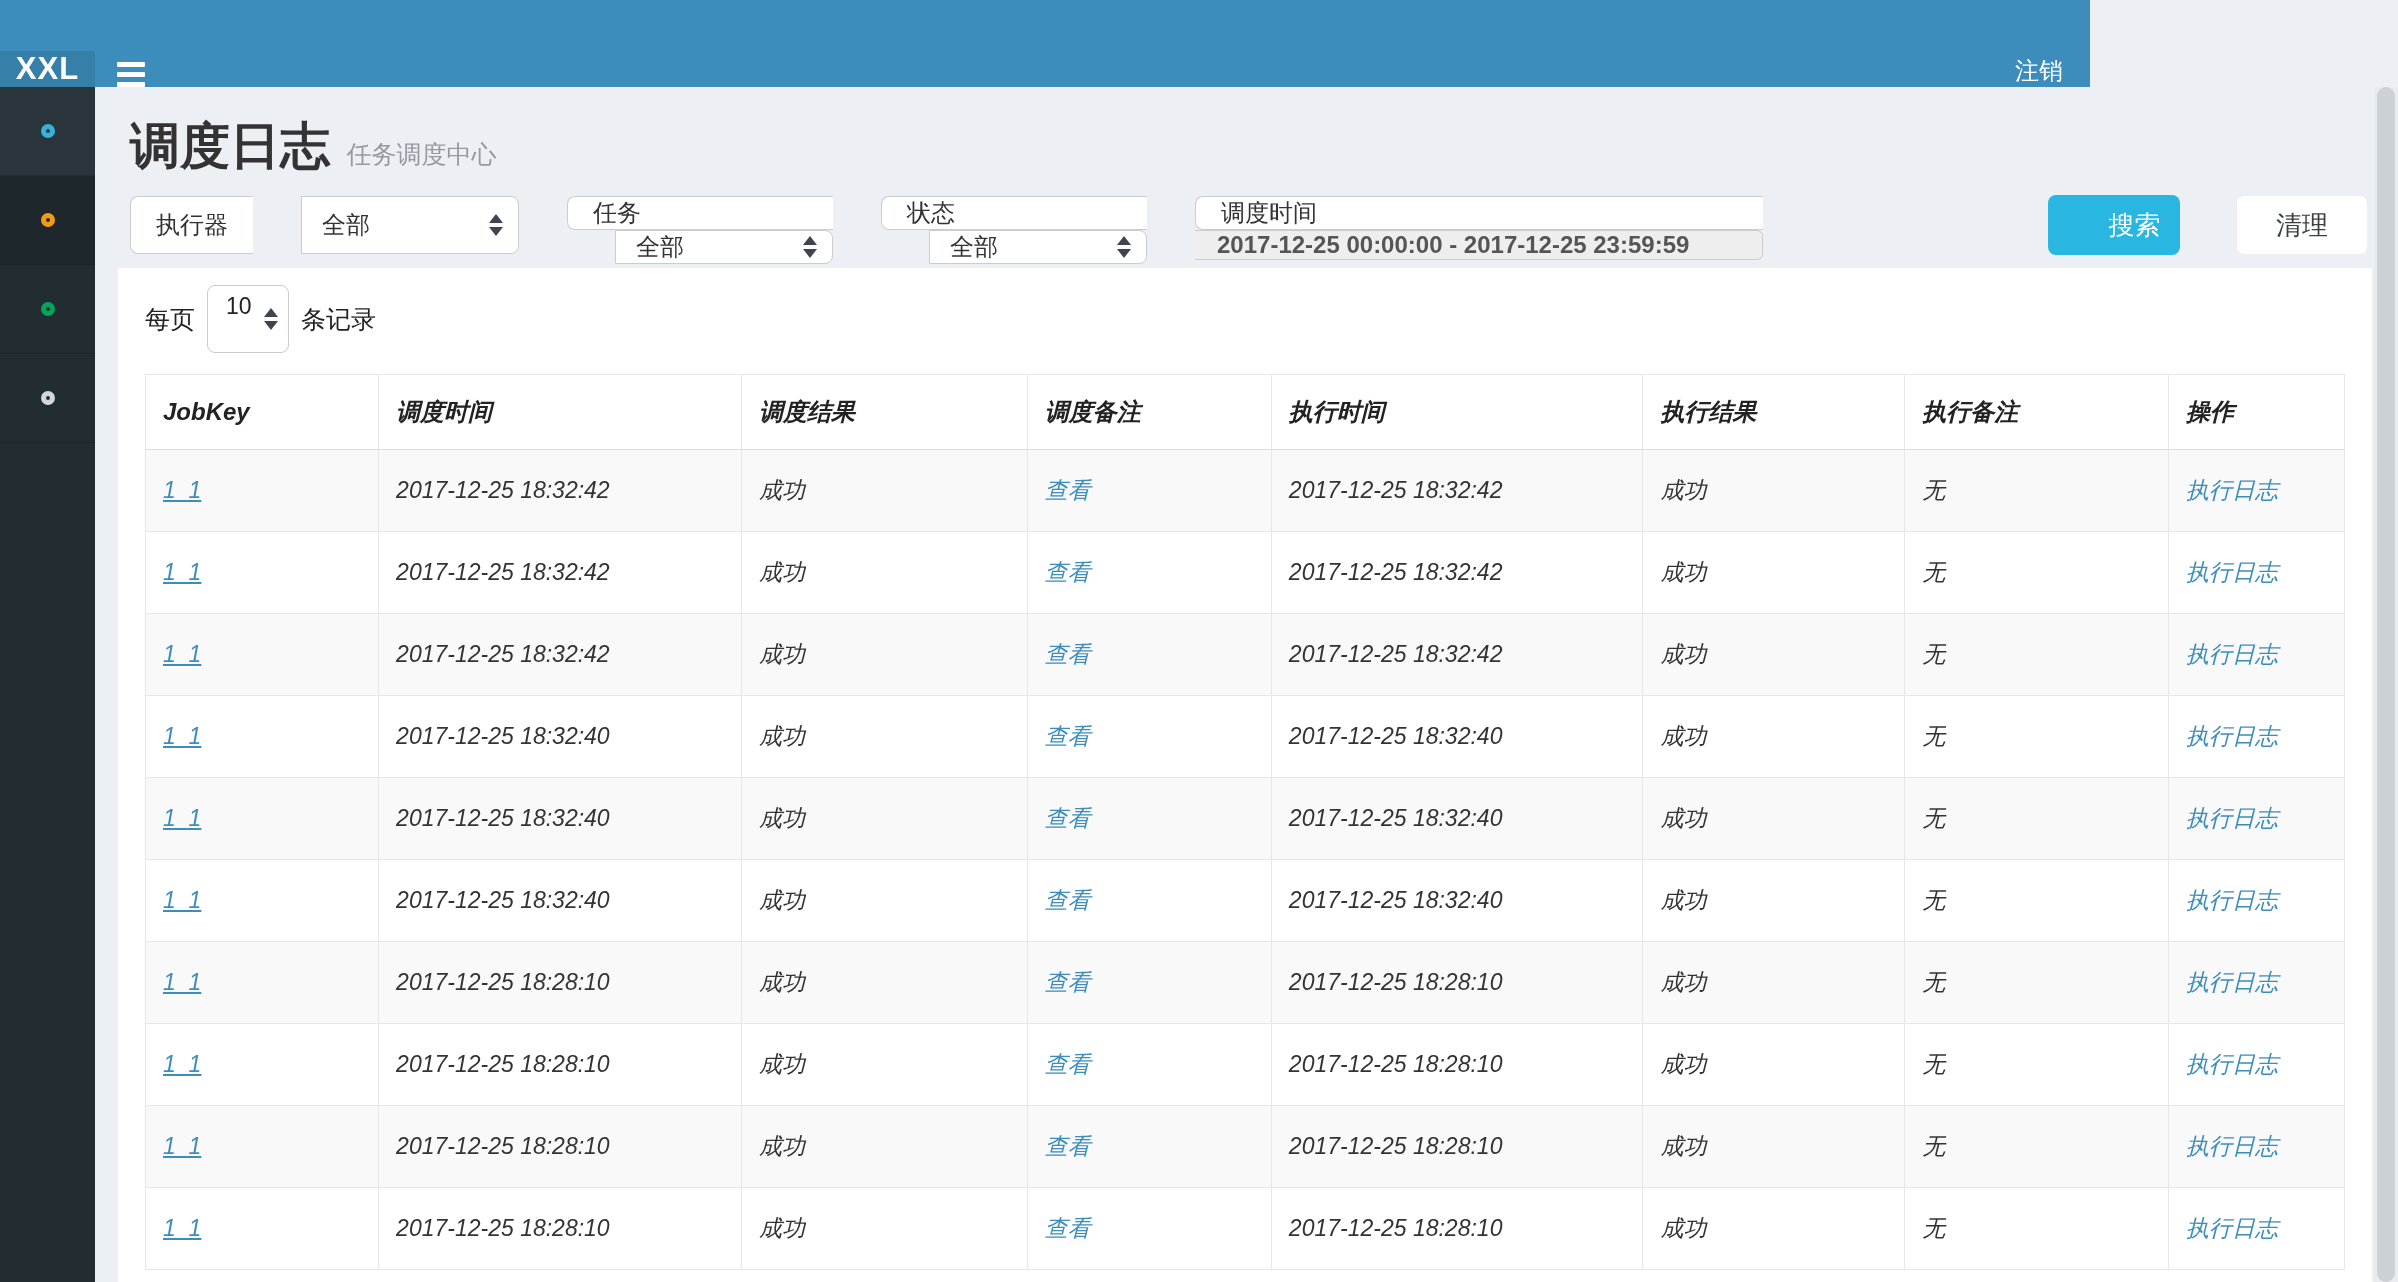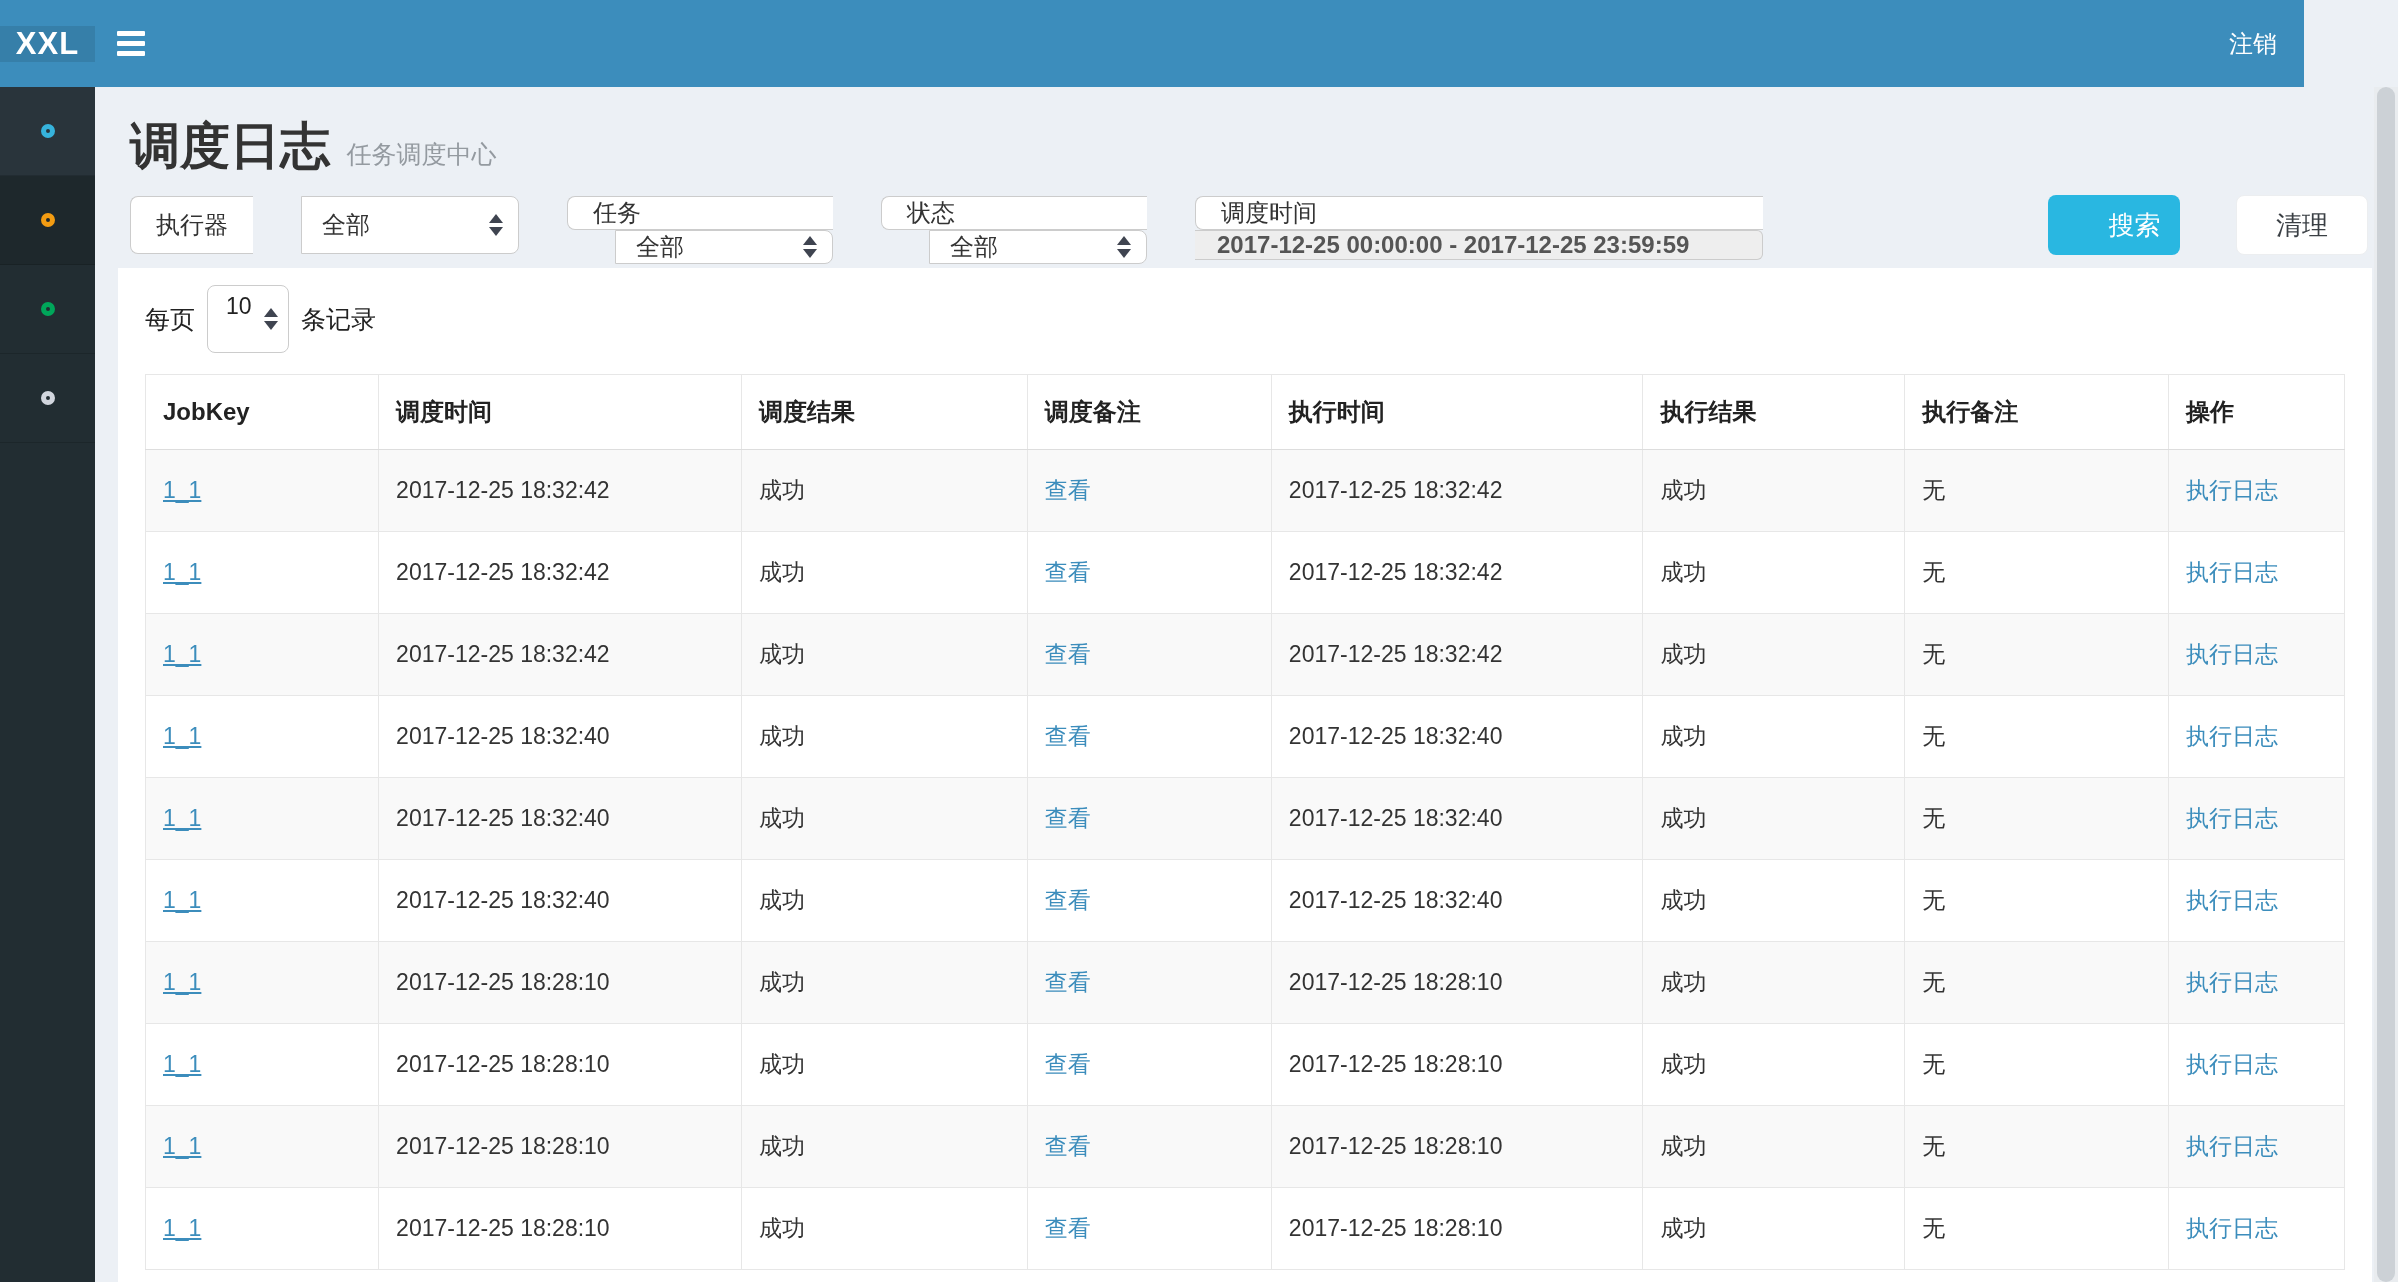--- a/index.html
+++ b/index.html
@@ -4,21 +4,21 @@
 <style>
   * { box-sizing: border-box; }
   html,body { margin:0; padding:0; }
   body {
     width:2398px; height:1282px; position:relative; overflow:hidden;
     font-family:"Liberation Sans","DejaVu Sans",sans-serif;
     background:#ecf0f5; color:#333;
   }
 
   
-  .navbar { position:absolute; top:0; left:0; width:2304px; height:87px; background:#3c8dbc; display:flex; align-items:center; z-index:5; }
+  .navbar { position:absolute; top:0; left:0; width:2090px; height:87px; background:#3c8dbc; display:flex; align-items:flex-end; z-index:5; }
   .logo { width:95px; background:#367fa9; color:#fff; font-weight:bold; font-size:31px; display:flex; align-items:center; justify-content:center; letter-spacing:1px; }
   .hamburger { width:72px; display:flex; flex-direction:column; align-items:center; justify-content:center; gap:5px; cursor:pointer; }
   .hamburger .bar { width:28px; height:5px; background:#fff; border-radius:1px; }
   .logout { margin-left:auto; display:flex; align-items:center; padding:0 27px; color:#fff; font-size:24px; cursor:pointer; }
 
   
   .sidebar { position:absolute; top:87px; left:0; bottom:0; width:95px; background:#222d32; }
   .side-item { height:89px; display:flex; align-items:center; justify-content:center; cursor:pointer; border-bottom:1px solid rgba(0,0,0,0.15); }
   .side-item.shade { background:#29343b; }
   .side-item.active { background:#1e282c; }
@@ -46,21 +46,21 @@
   .btn-clear { background:#fff; color:#3a3f44; border:1px solid #eceef0; }
 
   
   .panel { position:absolute; left:23px; right:26px; top:181px; bottom:0; background:#fff; padding:22px 27px 0 27px; }
 
   .pagesize-row { display:flex; align-items:center; font-size:25px; color:#222; height:58px; }
   .pagesize-select { width:82px; height:68px; border:1px solid #ccc; border-radius:8px; background:#fff; margin:0 12px; display:flex; align-items:flex-start; padding:7px 10px 0 18px; font-size:23px; position:relative; cursor:pointer; }
   .pagesize-select .stepper { right:10px; }
 
   
-  table.log-table { width:100%; border-collapse:collapse; margin-top:26px; table-layout:fixed; }
+  table.log-table { width:100%; border-collapse:collapse; margin-top:26px; table-layout:fixed;font-style:italic; }
   .log-table th, .log-table td { border:1px solid #e7e7e7; text-align:left; overflow:hidden; white-space:nowrap; }
   .log-table th { font-size:24px; font-weight:bold; color:#222; padding:21px 17px; background:#fff; border-bottom-color:#ddd; }
   .log-table td { font-size:23px; color:#333; padding:25px 17px; }
   .log-table tbody tr:nth-child(odd) td { background:#f9f9f9; }
   .log-table a { color:#3c8dbc; text-decoration:none; cursor:pointer; }
   .log-table a.underline { text-decoration:underline; }
   .success { color:#0a9d28; }
 
   
   .scrollbar { position:absolute; top:87px; right:0; bottom:0; width:24px; background:#e9ecef; }

